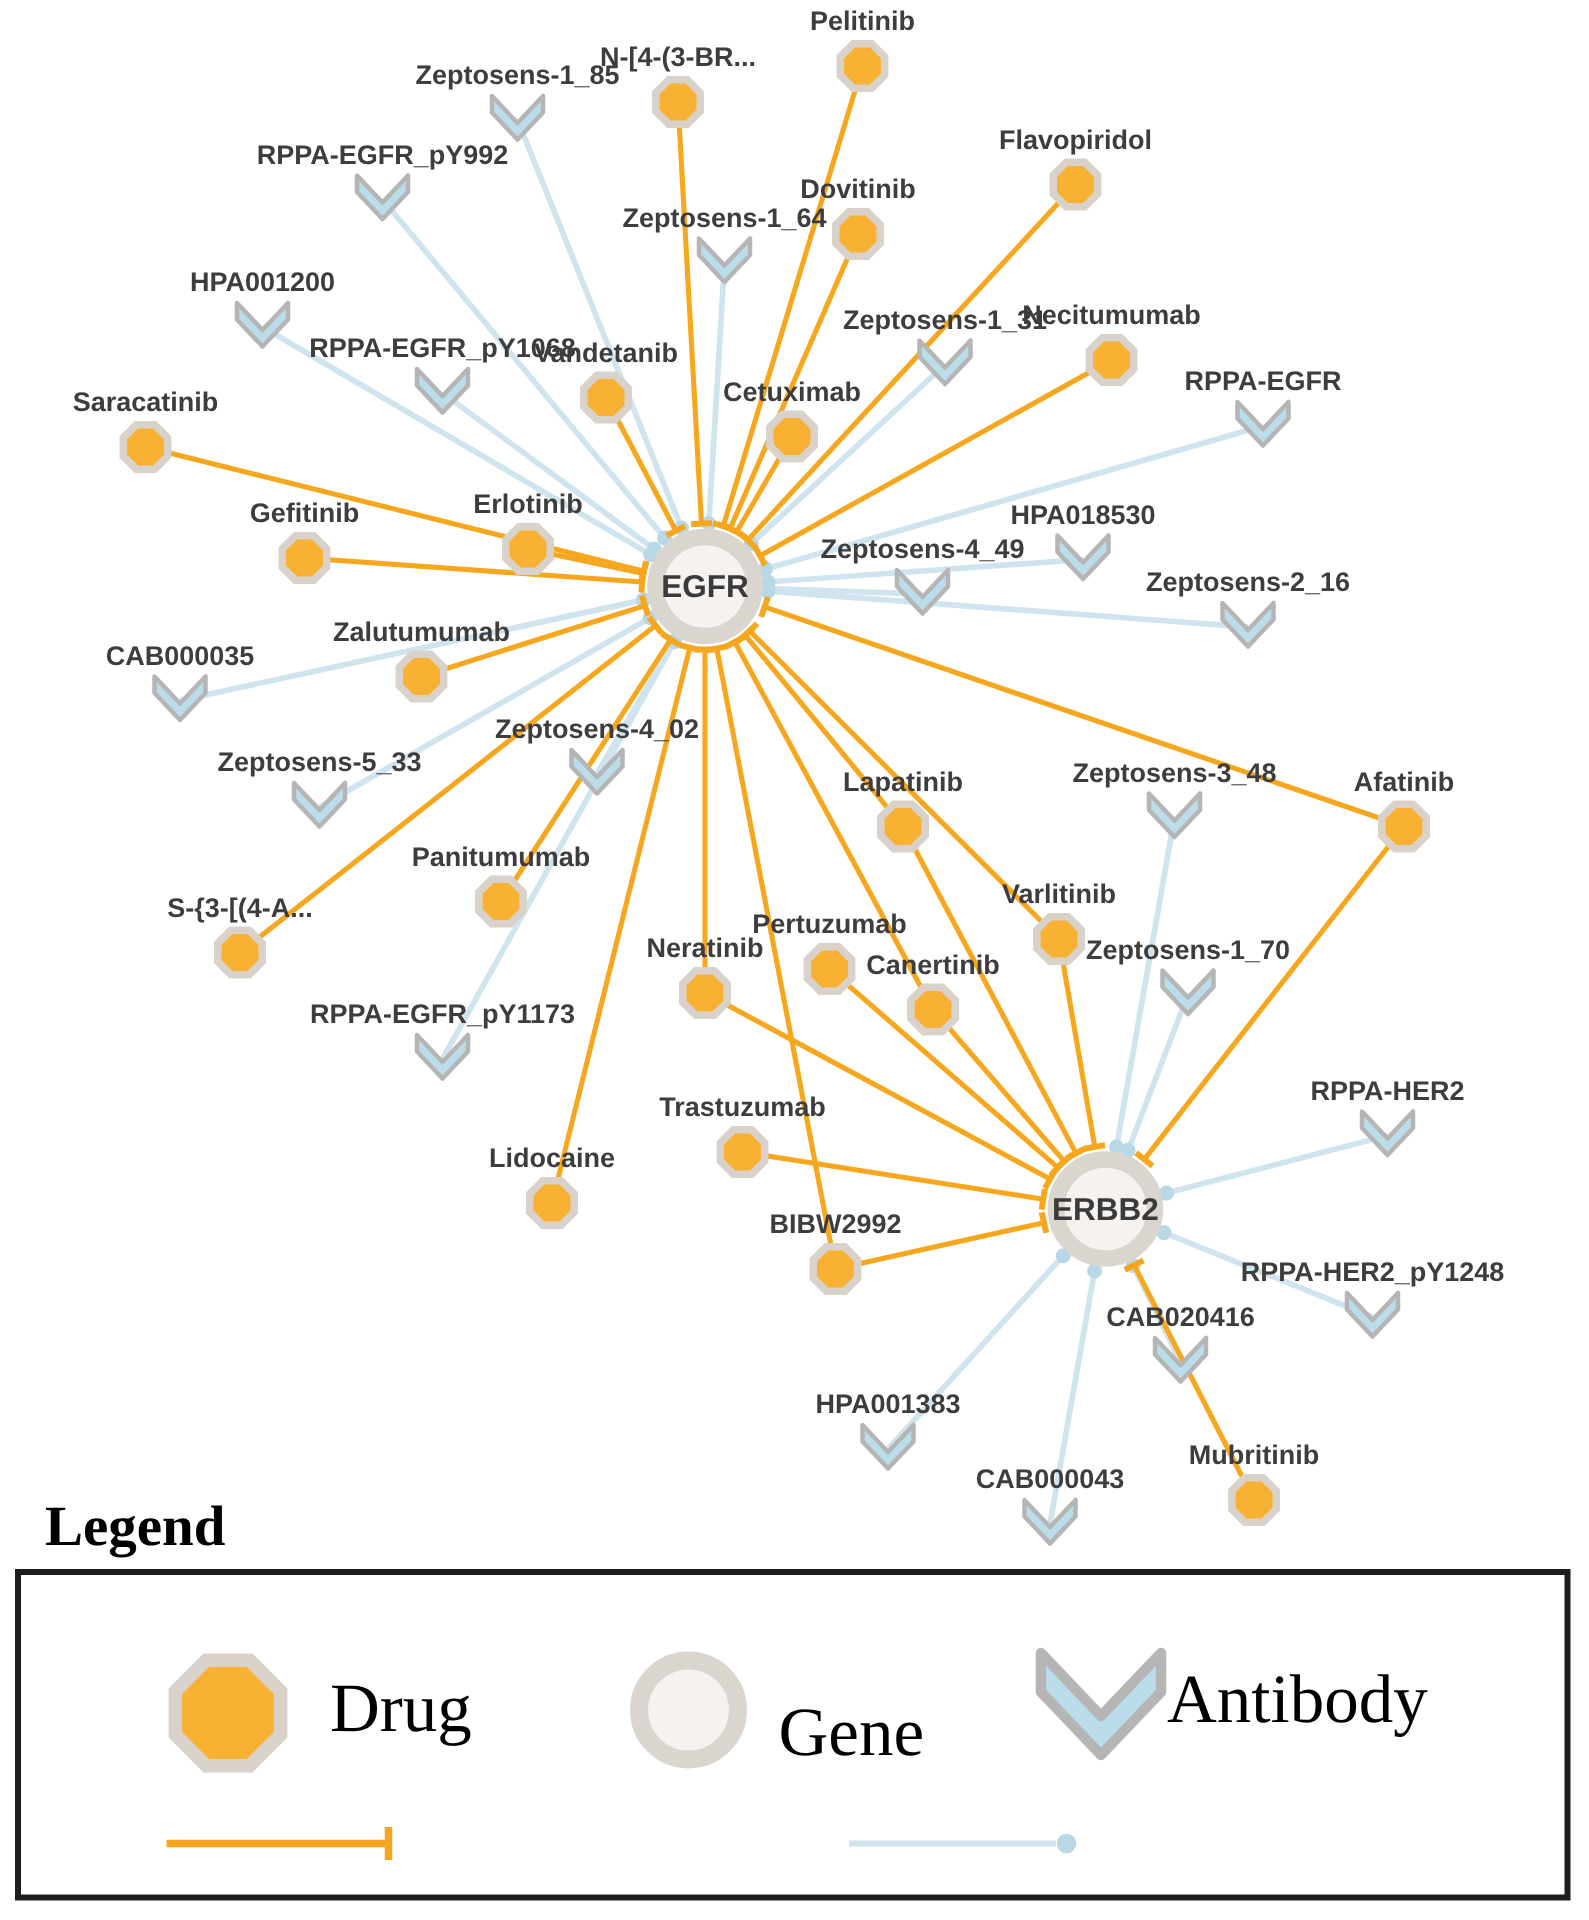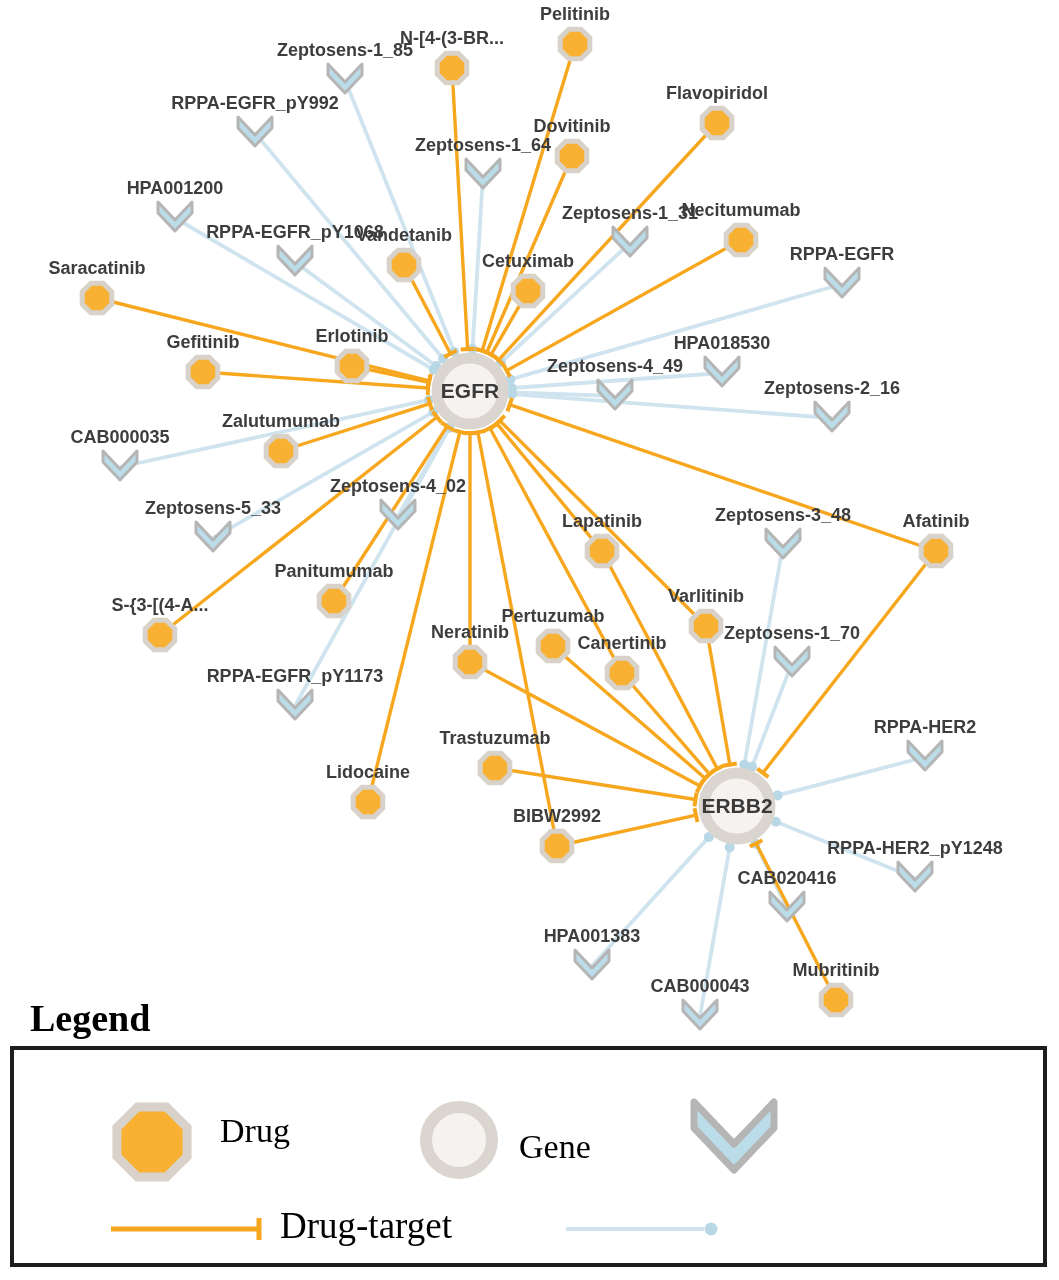--- a/index.html
+++ b/index.html
@@ -6,21 +6,21 @@
   html,body { background:#ffffff; }
   body { font-family:"Liberation Sans",sans-serif; }
   #stage { position:relative; width:1059px; height:1280px; background:#ffffff; overflow:hidden; }
   #network-svg { position:absolute; left:0; top:0; }
   .node-label { font-family:"Liberation Sans",sans-serif; font-weight:bold; font-size:18px; fill:var(--label-color,#3d3d3d); }
   .gene-label { font-family:"Liberation Sans",sans-serif; font-weight:bold; font-size:21px; fill:#3a3a3a; }
   #legend-title { position:absolute; left:14px; top:996px; font:bold 38px "Liberation Serif",serif; color:#000;margin-left:16px; }
   #legend-box { position:absolute; left:10px; top:1046px; width:1037px; height:221px; border:4px solid var(--legend-border,#1d1d1d); background:#ffffff; }
   .legend-icon { position:absolute; }
   .legend-label { position:absolute; font-family:"Liberation Serif",serif; color:#000; white-space:nowrap; }
-  .shape-label { font-size:34px; }
+  .shape-label { font-size:46px; }
   .edge-label { font-size:37px; }
 </style>
 </head>
 <body>
 
 <div id="stage">
 
   <svg id="network-svg" width="1059" height="1280">
       <g>
         <line x1="345" y1="80" x2="454.3367998958705" y2="352.02995814092577" stroke="#cfe4ee" stroke-width="3.8"></line>
@@ -324,26 +324,26 @@
     <div class="legend-label shape-label" style="left:206px;top:62px">Drug</div>
 
     <svg class="legend-icon" style="left:399px;top:44px" width="92" height="92" viewBox="-46 -46 92 92">
       <circle r="33" style="fill:var(--gene-fill);stroke:var(--gene-ring);stroke-width:12"></circle>
     </svg>
     <div class="legend-label shape-label" style="left:505px;top:78px">Gene</div>
 
     <svg class="legend-icon" style="left:668px;top:42px" width="104" height="92" viewBox="-52 -46 104 92">
       <path d="M-40,-36 L0,6 L40,-36 L40,-10 L0,32 L-40,-10 Z" style="fill:var(--antibody-fill);stroke:var(--antibody-stroke);stroke-width:7;stroke-linejoin:round"></path>
     </svg>
+    <div class="legend-label shape-label" style="left:764px;top:56px">Antibody</div>
 
     <svg class="legend-icon" style="left:93px;top:164px" width="172" height="30">
       <line x1="4" y1="15" x2="150" y2="15" style="stroke:var(--edge-drug);stroke-width:5"></line>
       <line x1="152" y1="4" x2="152" y2="26" style="stroke:var(--edge-drug);stroke-width:5"></line>
     </svg>
-    <div class="legend-label edge-label" style="left:266px;top:154px">Drug-target</div>
 
     <svg class="legend-icon" style="left:548px;top:164px" width="168" height="30">
       <line x1="4" y1="15" x2="142" y2="15" style="stroke:var(--edge-antibody);stroke-width:4"></line>
       <circle cx="149" cy="15" r="6.5" style="fill:var(--antibody-dot)"></circle>
     </svg>
 
   </div>
 </div>
 
 </body></html>

